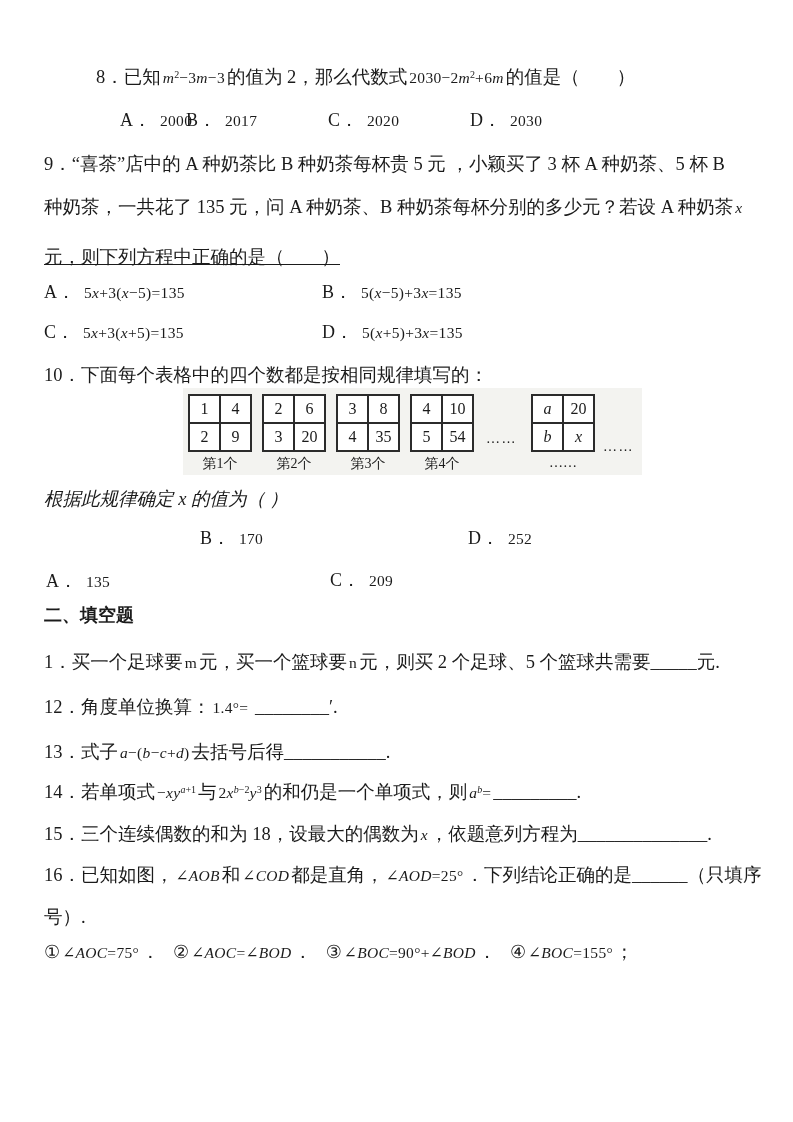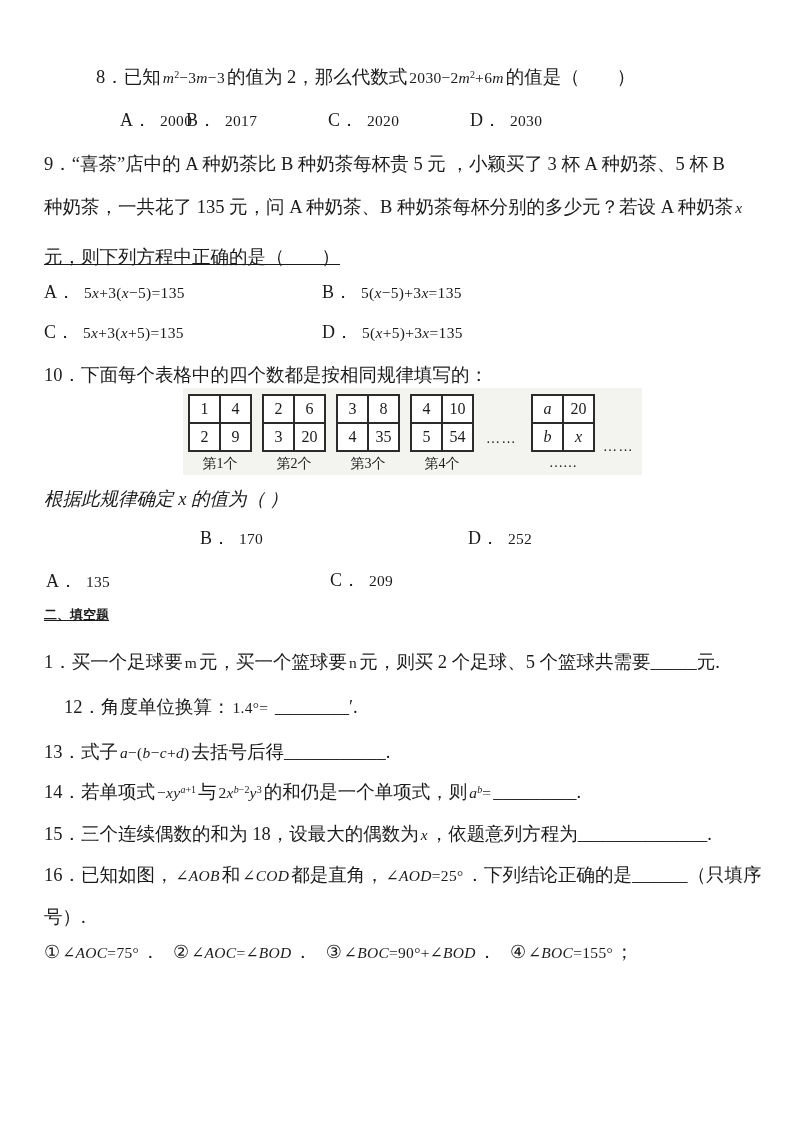--- a/index.html
+++ b/index.html
@@ -18,23 +18,22 @@
     font-family:"Liberation Serif","DejaVu Serif",serif;
     font-size:15.5px; padding:0 2px; letter-spacing:0.3px;
   }
   .math i { font-style:italic; }
   .upright { font-style:normal; }
   .upright i { font-style:normal; }
   sup { font-size:10px; vertical-align:5px; line-height:0; letter-spacing:0; }
   .opt-label { font-size:18px; }
   .opt-val { margin-left:7px; }
   .section-title {
-    font-weight:700; font-size:13px;
+    font-weight:700; font-size:18px;
     font-family:"Liberation Sans","DejaVu Sans",sans-serif;
-    text-decoration:underline;
   }
   
   .figure {
     position:absolute; left:183px; top:388px;
     display:inline-flex; align-items:flex-start;
     background:#f3f3f0; padding:6px 8px 2px 5px;
   }
   .mini { display:flex; flex-direction:column; align-items:center; margin-right:10px; }
   .grid2 {
     display:grid; grid-template-columns:31px 31px; grid-auto-rows:28px;
@@ -132,21 +131,21 @@
 
 <div class="line" style="left:44px; top:486px;font-style:italic;"><span class="cn">根据此规律确定 x 的值为（ ）</span></div>
 <div class="line" style="left:46px;  top:525px;margin-top:43px;"><span class="opt-label">A．</span><span class="opt-val math">135</span></div>
 <div class="line" style="left:200px; top:525px;"><span class="opt-label">B．</span><span class="opt-val math">170</span></div>
 <div class="line" style="left:330px; top:525px;margin-top:42px;"><span class="opt-label">C．</span><span class="opt-val math">209</span></div>
 <div class="line" style="left:468px; top:525px;"><span class="opt-label">D．</span><span class="opt-val math">252</span></div>
 
 <div class="line section-title" style="left:44px; top:602px;">二、填空题</div>
 
 <div class="line" style="left:44px; top:649px;"><span class="cn">1．买一个足球要</span><span class="math upright"><i>m</i></span><span class="cn">元，买一个篮球要</span><span class="math upright"><i>n</i></span><span class="cn">元，则买 2 个足球、5 个篮球共需要_____元.</span></div>
-<div class="line" style="left:44px; top:694px;margin-left:20px;"><span class="cn">12．角度单位换算：</span><span class="math upright">1.4°=</span><span class="cn"> ________′.</span></div>
+<div class="line" style="left:44px; top:694px;"><span class="cn">12．角度单位换算：</span><span class="math upright">1.4°=</span><span class="cn"> ________′.</span></div>
 <div class="line" style="left:44px; top:739px;"><span class="cn">13．式子</span><span class="math"><i>a</i>−(<i>b</i>−<i>c</i>+<i>d</i>)</span><span class="cn">去括号后得___________.</span></div>
 <div class="line" style="left:44px; top:779px;"><span class="cn">14．若单项式</span><span class="math">−<i>xy</i><sup><i>a</i>+1</sup></span><span class="cn">与</span><span class="math">2<i>x</i><sup><i>b</i>−2</sup><i>y</i><sup>3</sup></span><span class="cn">的和仍是一个单项式，则</span><span class="math"><i>a</i><sup><i>b</i></sup>=</span><span class="cn">_________.</span></div>
 <div class="line" style="left:44px; top:821px;"><span class="cn">15．三个连续偶数的和为 18，设最大的偶数为</span><span class="math"><i>x</i></span><span class="cn">，依题意列方程为______________.</span></div>
 <div class="line" style="left:44px; top:862px;"><span class="cn">16．已知如图，</span><span class="math">∠<i>AOB</i></span><span class="cn">和</span><span class="math">∠<i>COD</i></span><span class="cn">都是直角，</span><span class="math">∠<i>AOD</i>=25°</span><span class="cn">．下列结论正确的是______（只填序</span></div>
 <div class="line" style="left:44px; top:904px;"><span class="cn">号）.</span></div>
 
 <div class="line" style="left:44px; top:939px;">
   <span class="concl-item"><span class="concl-id">①</span><span class="math">∠<i>AOC</i>=75°</span><span class="concl-sep">．</span></span>
   <span class="concl-item"><span class="concl-id">②</span><span class="math">∠<i>AOC</i>=∠<i>BOD</i></span><span class="concl-sep">．</span></span>
   <span class="concl-item"><span class="concl-id">③</span><span class="math">∠<i>BOC</i>=90°+∠<i>BOD</i></span><span class="concl-sep">．</span></span>

